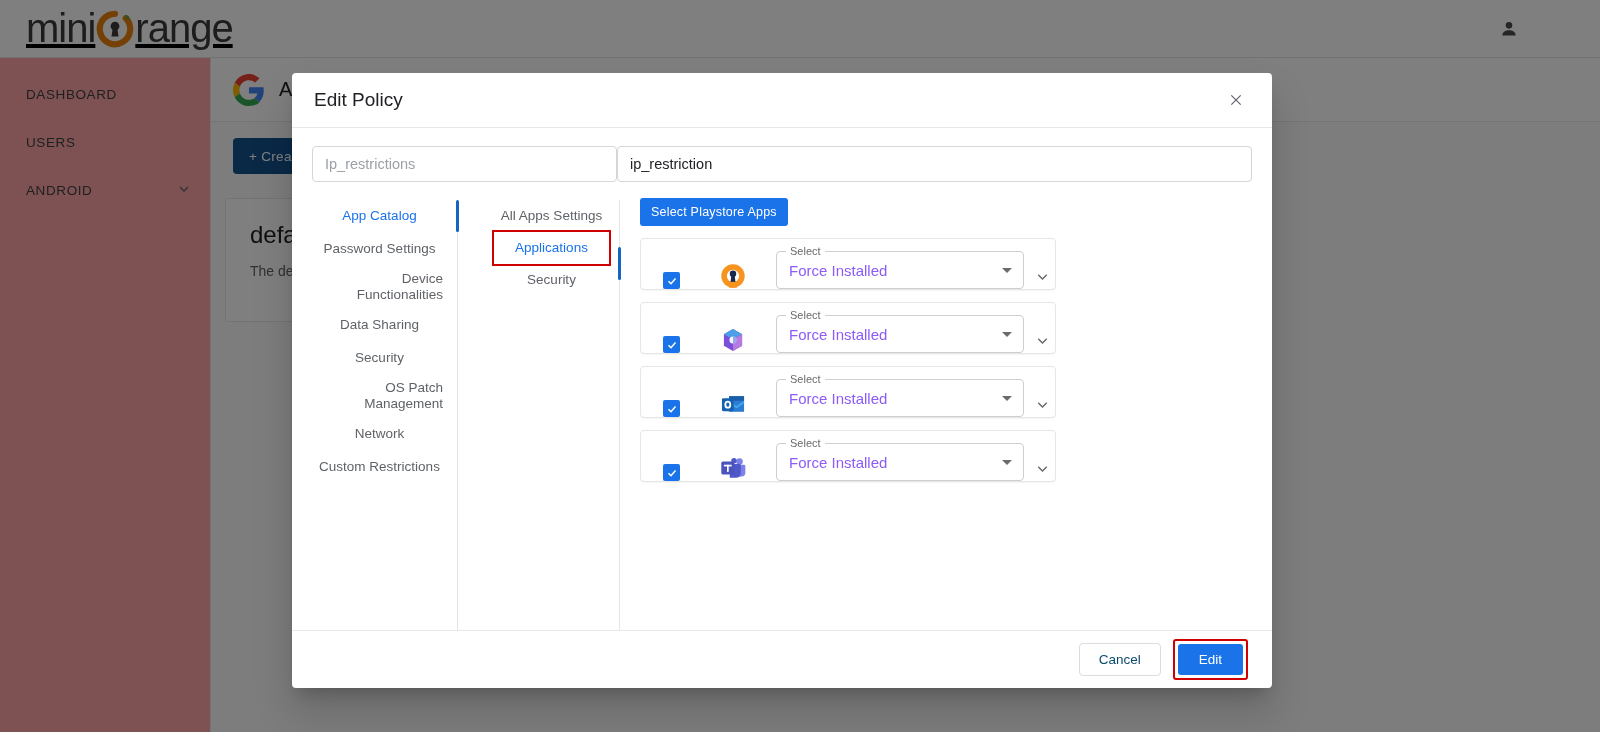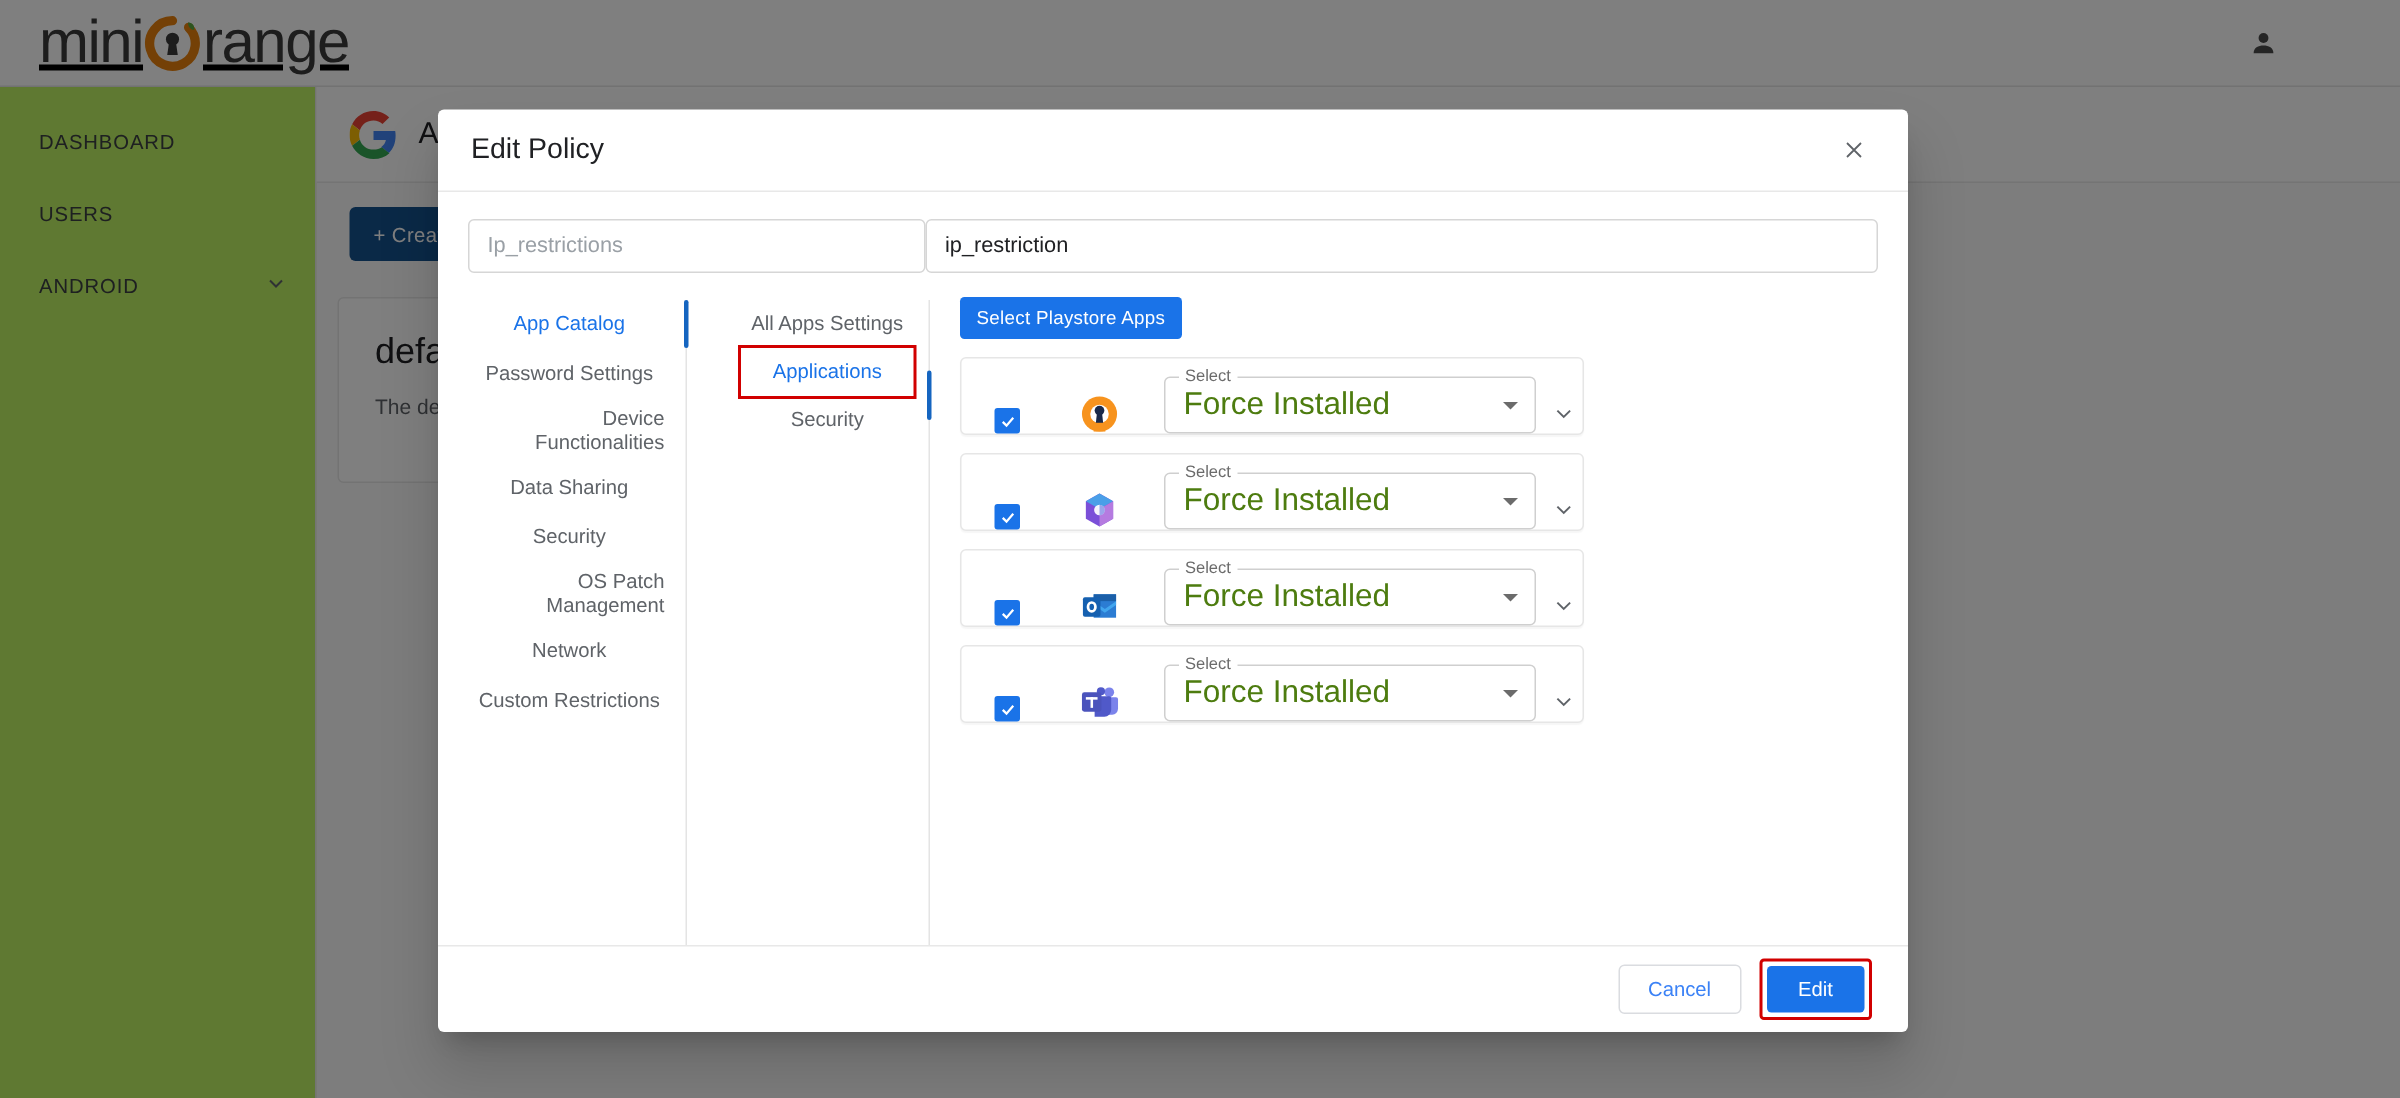--- a/index.html
+++ b/index.html
@@ -25,21 +25,21 @@
     color: #3a3a3a; display: flex; align-items: center;
   }
   .logo-o {
     position: relative; width: 38px; height: 38px; margin: 0 1px;
     display: inline-block;
   }
   .account-icon { padding-right: 80px; display: flex; align-items: center; }
 
   .sidebar {
     position: absolute; left: 0; top: 58px; width: 211px; height: 674px;
-    background: #bef264; border-right: 1px solid #e8e8e8;
+    background: #fca5a5; border-right: 1px solid #e8e8e8;
     padding-top: 12px;
   }
   .side-item {
     height: 48px; display: flex; align-items: center; justify-content: space-between;
     padding: 0 18px 0 26px; color: #3c4043; font-size: 13.5px;
     letter-spacing: .6px;
   }
   .side-item .chev { color: #5f6368; }
 
   .content {
@@ -154,35 +154,35 @@
   .app-icon { width: 26px; height: 26px; margin-left: 40px; flex-shrink: 0; }
   .select-wrap {
     position: relative; margin-left: 30px; width: 248px; height: 38px;
     border: 1px solid #cfcfcf; border-radius: 4px; display: flex; align-items: center;
     cursor: pointer; flex-shrink: 0;
   }
   .select-legend {
     position: absolute; top: -7px; left: 9px; background: #fff; padding: 0 4px;
     font-size: 11px; color: #6b6b6b;
   }
-  .select-value { font-size: 21px; color: #4d7c0f; padding-left: 12px; }
+  .select-value { font-size: 15px; color: #8b5cf6; padding-left: 12px; }
   .select-arrow {
     position: absolute; right: 11px; width: 0; height: 0;
     border-left: 5px solid transparent; border-right: 5px solid transparent;
     border-top: 5px solid #6b6b6b;
   }
   .row-chev { margin-left: 10px; color: #5f6368; flex-shrink: 0; }
 
   .modal-foot {
     height: 58px; border-top: 1px solid #e8e8e8;
     display: flex; align-items: center; justify-content: flex-end;
     padding-right: 24px; gap: 12px;
   }
   .btn-cancel {
-    height: 33px; padding: 0 19px; background: #fff; color: #3b82f6;
+    height: 33px; padding: 0 19px; background: #fff; color: #0c4a6e;
     border: 1px solid #dadce0; border-radius: 4px; font-size: 13.5px; cursor: pointer;
     font-family: "Liberation Sans", sans-serif;
   }
   .save-hl { padding: 3px; border: 2.5px solid #d10000; border-radius: 3px; display: inline-flex; }
   .btn-save {
     height: 31px; padding: 0 21px; background: #1a73e8; color: #fff;
     border: none; border-radius: 3px; font-size: 13.5px; cursor: pointer;
     font-family: "Liberation Sans", sans-serif;
   }
 </style>

